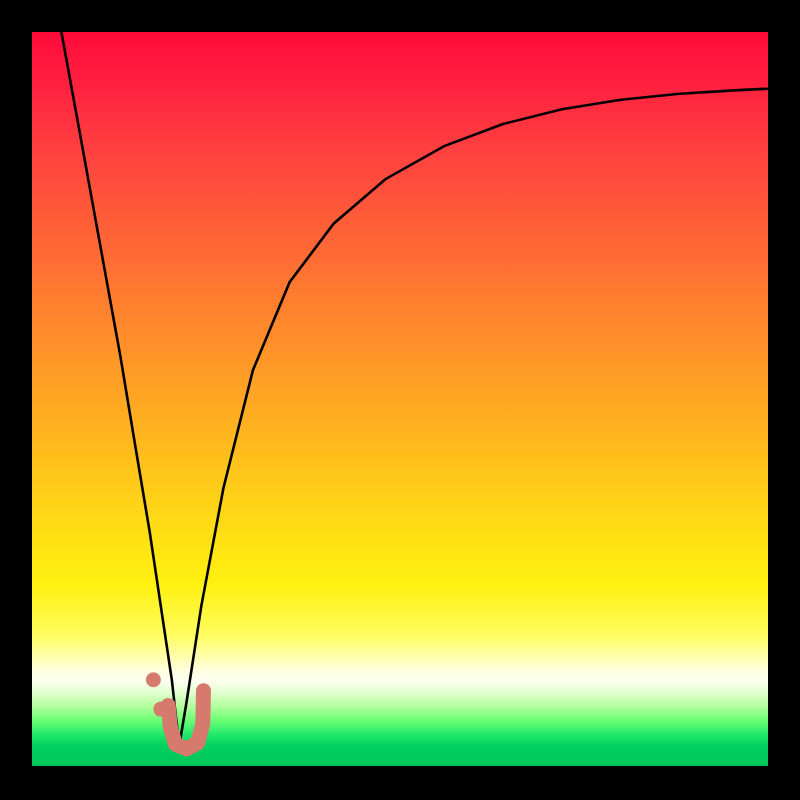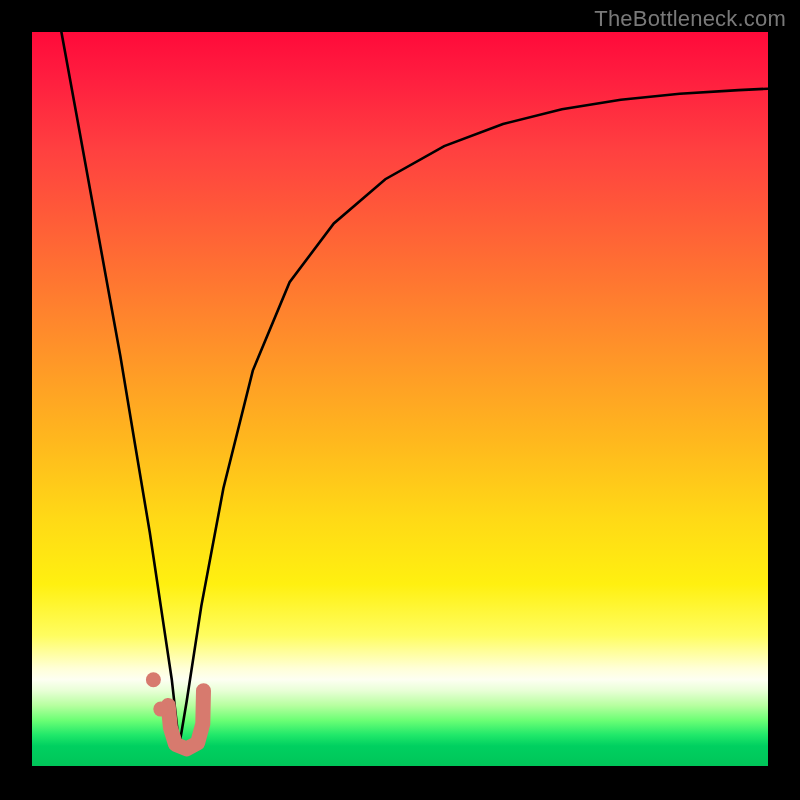--- a/index.html
+++ b/index.html
@@ -73,21 +73,20 @@
     top: 0;
     width: 736px;
     height: 736px;
     overflow: visible;
   }
 </style>
 </head>
 <body>
 
 <div class="frame">
-  <div class="watermark">TheBottleneck.com</div>
 
   <div class="plot">
     <svg class="curves" viewBox="0 0 736 736" preserveAspectRatio="none">
       <path id="left-arm-path" fill="none" stroke="#000000" stroke-width="2.6" stroke-linecap="round" d="M29.4 0.0 L44.2 81.0 L58.9 161.9 L73.6 242.9 L88.3 323.8 L103.0 412.2 L117.8 500.5 L128.8 574.1 L139.8 647.7 L147.2 713.9"></path>
       <path id="right-arm-path" fill="none" stroke="#000000" stroke-width="2.6" stroke-linecap="round" d="M147.2 713.9 L154.6 669.8 L169.3 574.1 L191.4 456.3 L220.8 338.6 L257.6 250.2 L301.8 191.4 L353.3 147.2 L412.2 114.1 L471.0 92.0 L529.9 77.3 L588.8 67.7 L647.7 61.8 L706.6 58.1 L736.0 56.7"></path>
       <path id="j-stroke-path" fill="none" stroke-linecap="round" stroke-linejoin="round" d="M136.2 673.4 L138.4 695.5 L143.5 712.4 L154.6 716.9 L165.6 711.0 L170.8 691.8 L171.5 658.7" stroke="#d77a6e" stroke-width="15"></path>
       <circle id="dot-0" cx="121.4" cy="647.7" r="7.5" fill="#d77a6e" stroke="#c96a60" stroke-width="0"></circle>
       <circle id="dot-1" cx="128.8" cy="677.1" r="7.5" fill="#d77a6e" stroke="#c96a60" stroke-width="0"></circle>
     </svg>
   </div>

